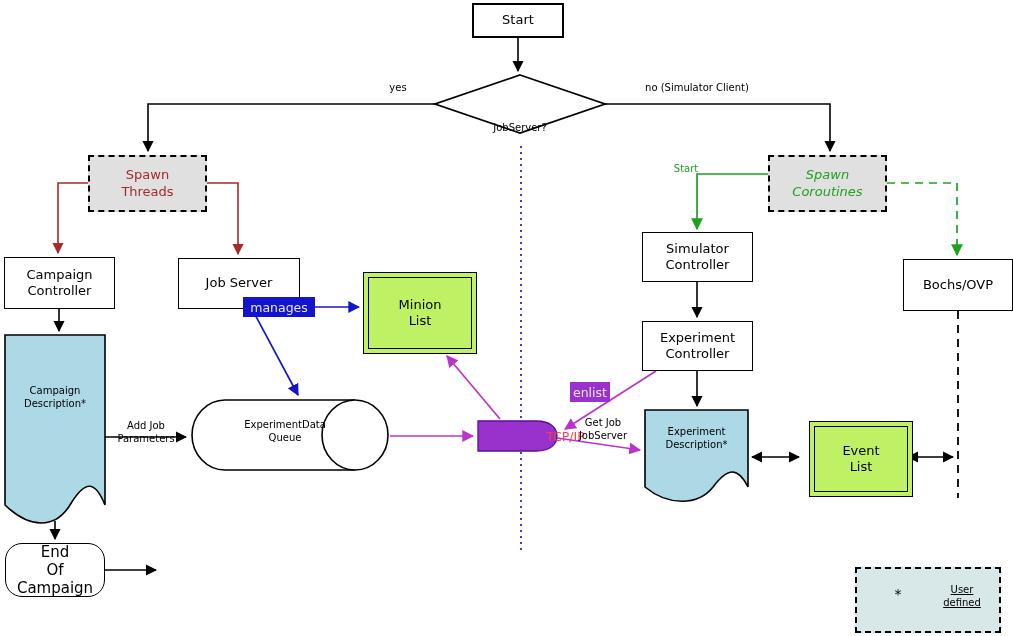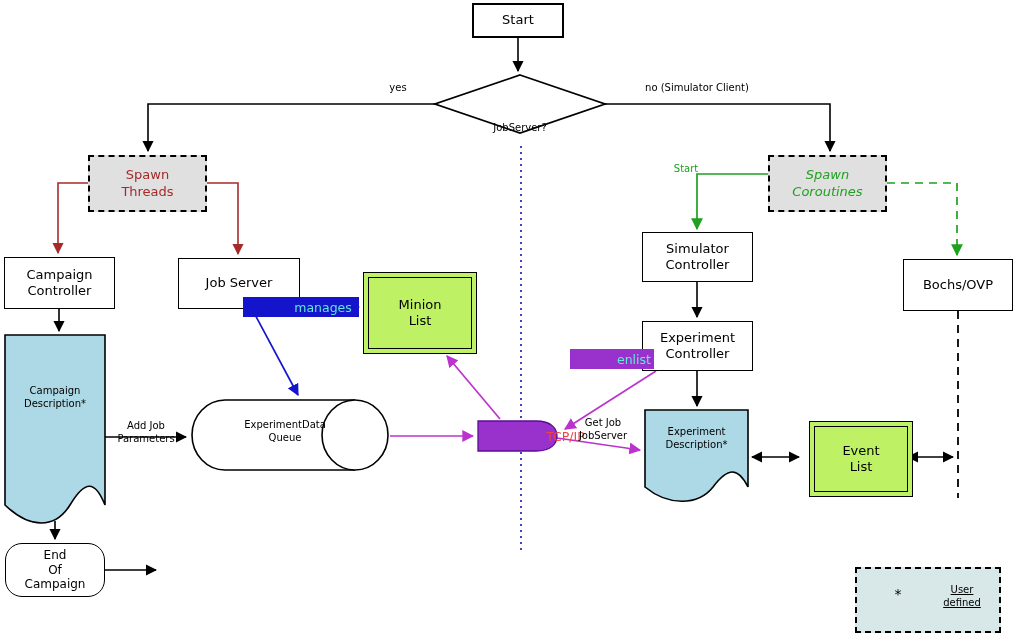--- a/index.html
+++ b/index.html
@@ -18,21 +18,21 @@
   .rounded{border-radius:17px;}
   .text-red{color:#a52a2a;}
   .text-green{color:#1fa01f;}
   .italic{font-style:italic;}
   .lbl{
     position:absolute;font-size:10px;text-align:center;
     white-space:pre-line;line-height:1.3;
   }
   .tag{
     position:absolute;display:flex;align-items:center;justify-content:center;
-    font-size:12.5px;color:#5eead4;padding-left:44px;
+    font-size:12.5px;color:#e5e5e5;
   }
   .tag-manages{background:#1414cc;}
   .tag-enlist{background:#9932cc;}
   .listbox{background:#bef264;border:1.6px solid #000;position:absolute;}
   .listbox .inner{
     position:absolute;left:4px;top:4px;right:4px;bottom:4px;
     border:1.2px solid #000;pointer-events:none;
   }
   .listbox .cap{
     position:absolute;left:0;top:0;right:0;bottom:0;
@@ -125,21 +125,21 @@
   <div class="node box" style="left:178px;top:258px;width:122px;height:51px;">Job Server</div>
 
   <div class="node box" style="left:642px;top:232px;width:111px;height:50px;">Simulator
 Controller</div>
 
   <div class="node box" style="left:642px;top:321px;width:111px;height:50px;">Experiment
 Controller</div>
 
   <div class="node box" style="left:903px;top:259px;width:110px;height:52px;">Bochs/OVP</div>
 
-  <div class="node box rounded" style="left:5px;top:543px;width:100px;height:54px;font-size:12px;line-height:1.2;">End
+  <div class="node box rounded" style="left:5px;top:543px;width:100px;height:54px;font-size:15px;line-height:1.2;">End
 Of
 Campaign</div>
 
 
   <div class="listbox" style="left:363px;top:272px;width:112px;height:80px;">
     <div class="inner"></div>
     <div class="cap">Minion
 List</div>
   </div>
 
@@ -164,21 +164,21 @@
 
   <div class="lbl" style="left:622px;top:81px;width:150px;">no (Simulator Client)</div>
 
   <div class="tag tag-manages" style="left:243px;top:297px;width:72px;height:20px;">manages</div>
 
   <div class="lbl" style="left:106px;top:419px;width:80px;">Add Job
 Parameters</div>
 
   <div class="lbl text-green" style="left:666px;top:162px;width:40px;">Start</div>
 
-  <div class="tag tag-enlist" style="left:570px;top:349px;width:40px;height:20px;">enlist</div>
+  <div class="tag tag-enlist" style="left:570px;top:382px;width:40px;height:20px;">enlist</div>
 
   <div class="lbl" style="left:565px;top:416px;width:76px;">Get Job
 JobServer</div>
 
   <div class="node legendbox" style="left:855px;top:567px;width:146px;height:66px;"></div>
   <div class="lbl" style="left:872px;top:585px;width:52px;font-size:14px;">*</div>
   <div class="lbl" style="left:926px;top:583px;width:72px;text-decoration:underline;">User
 defined</div>
 
 </div>

